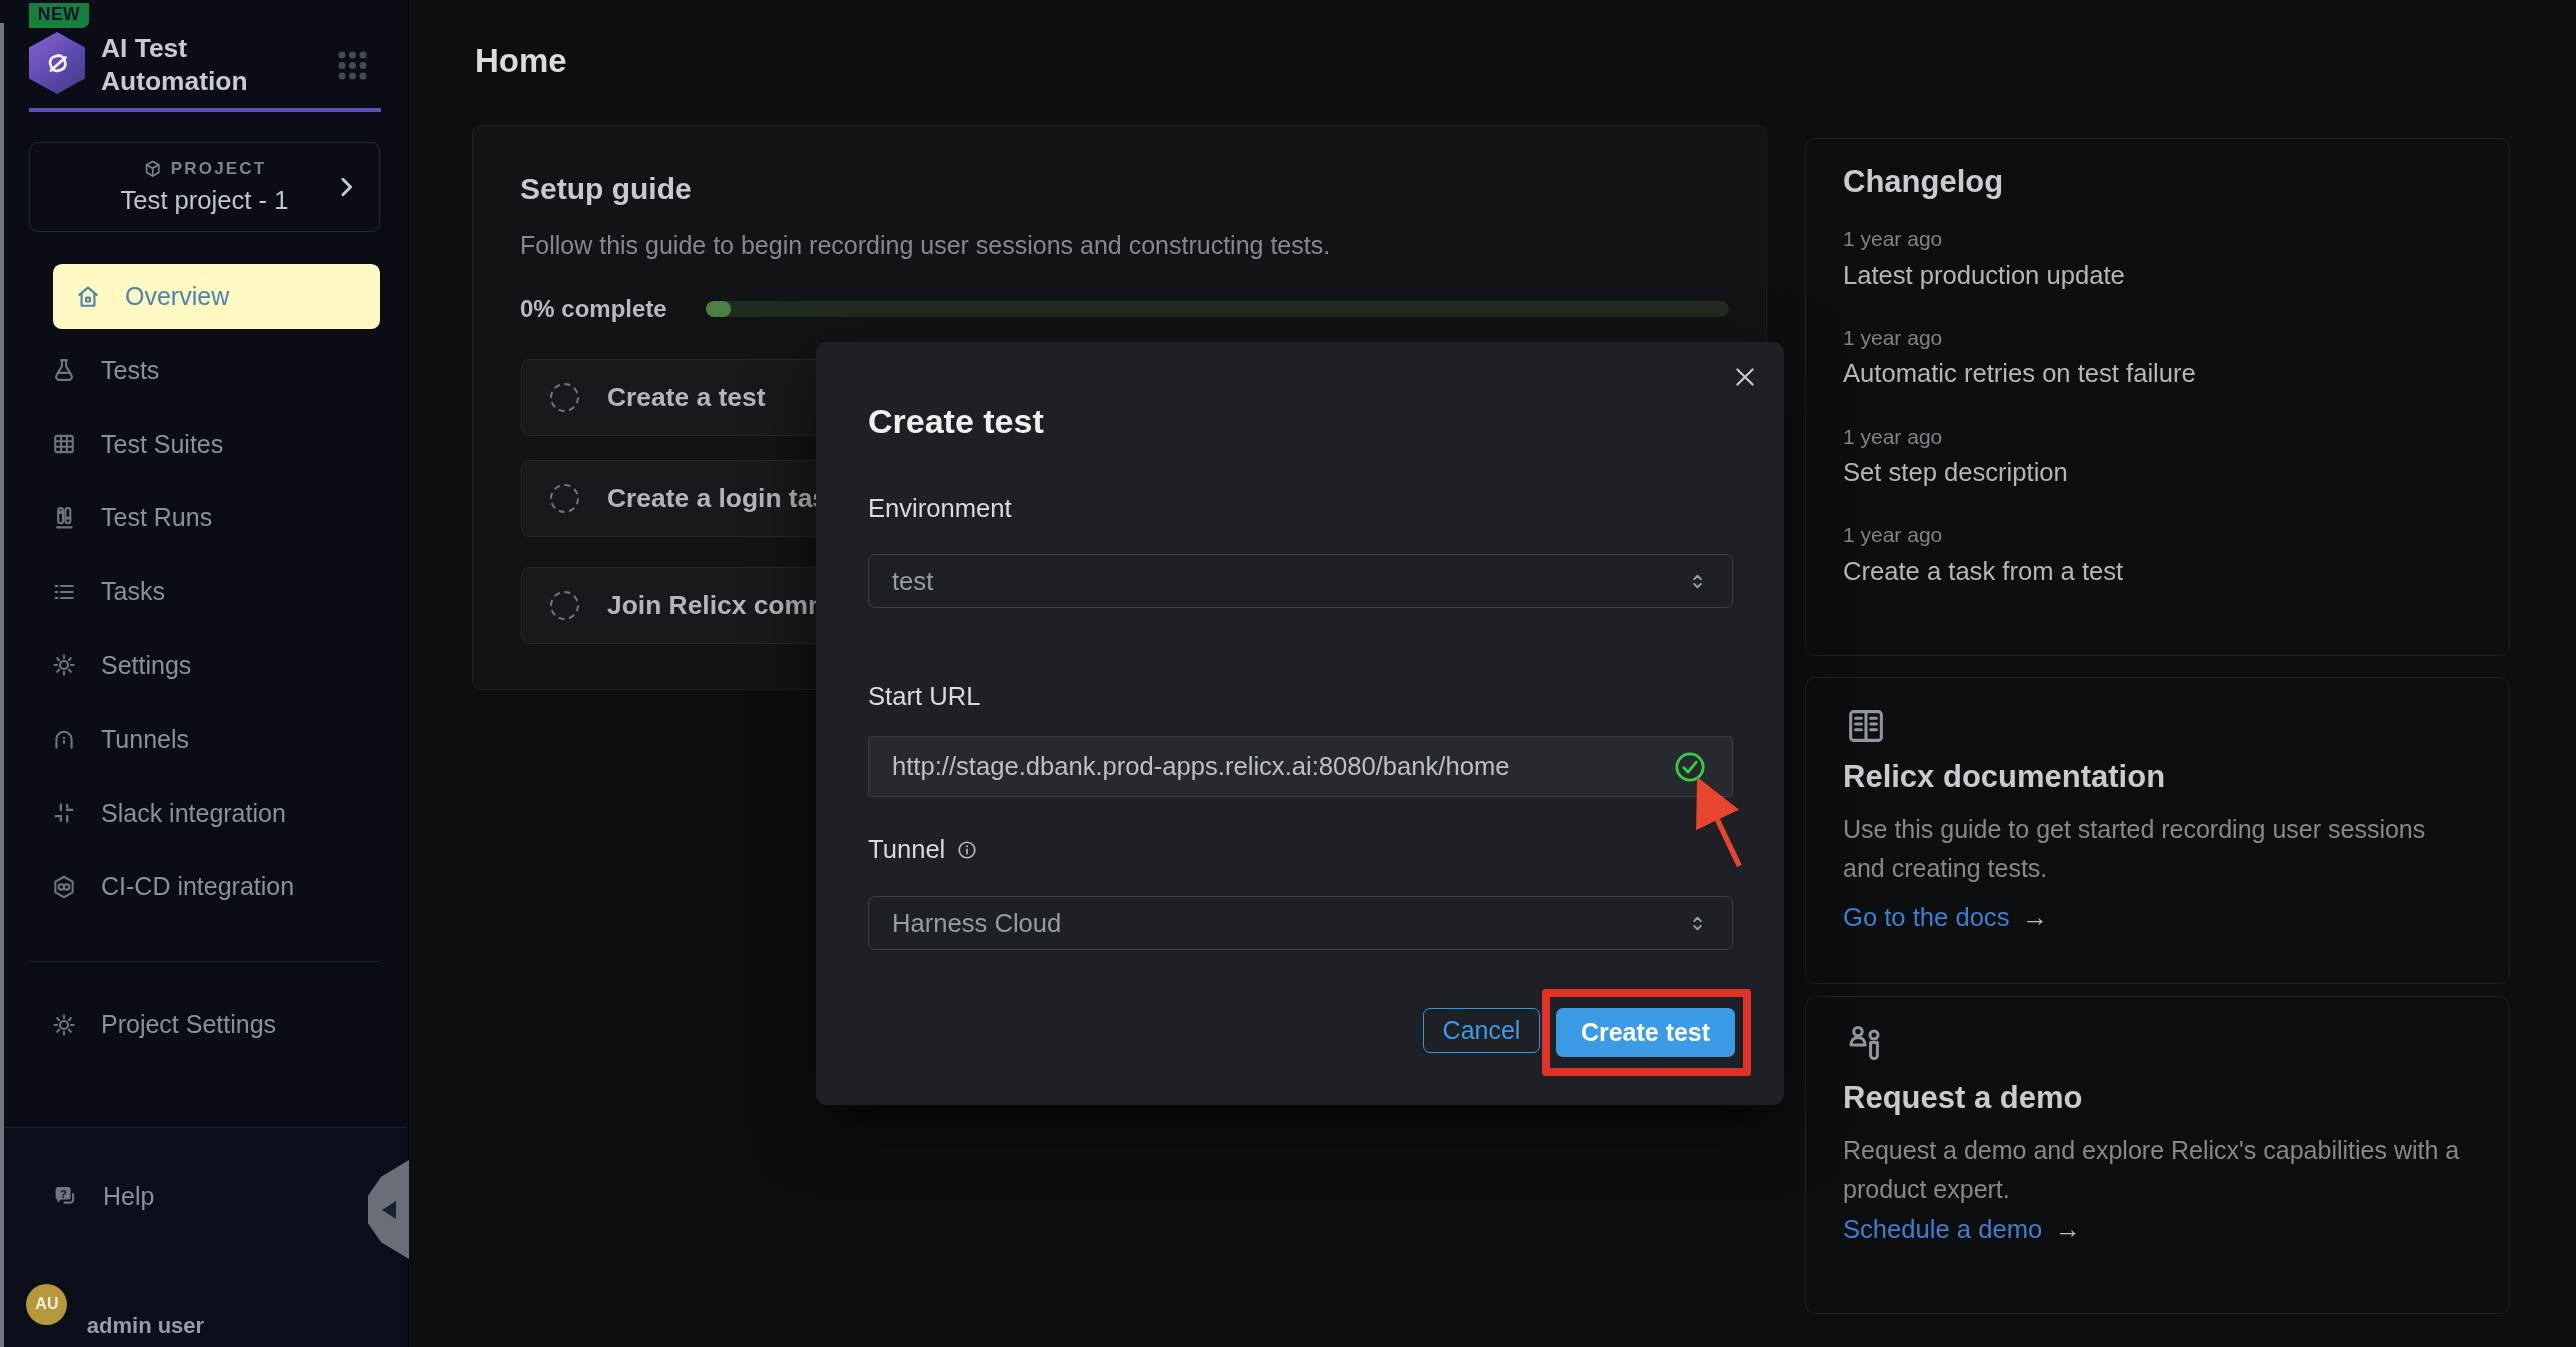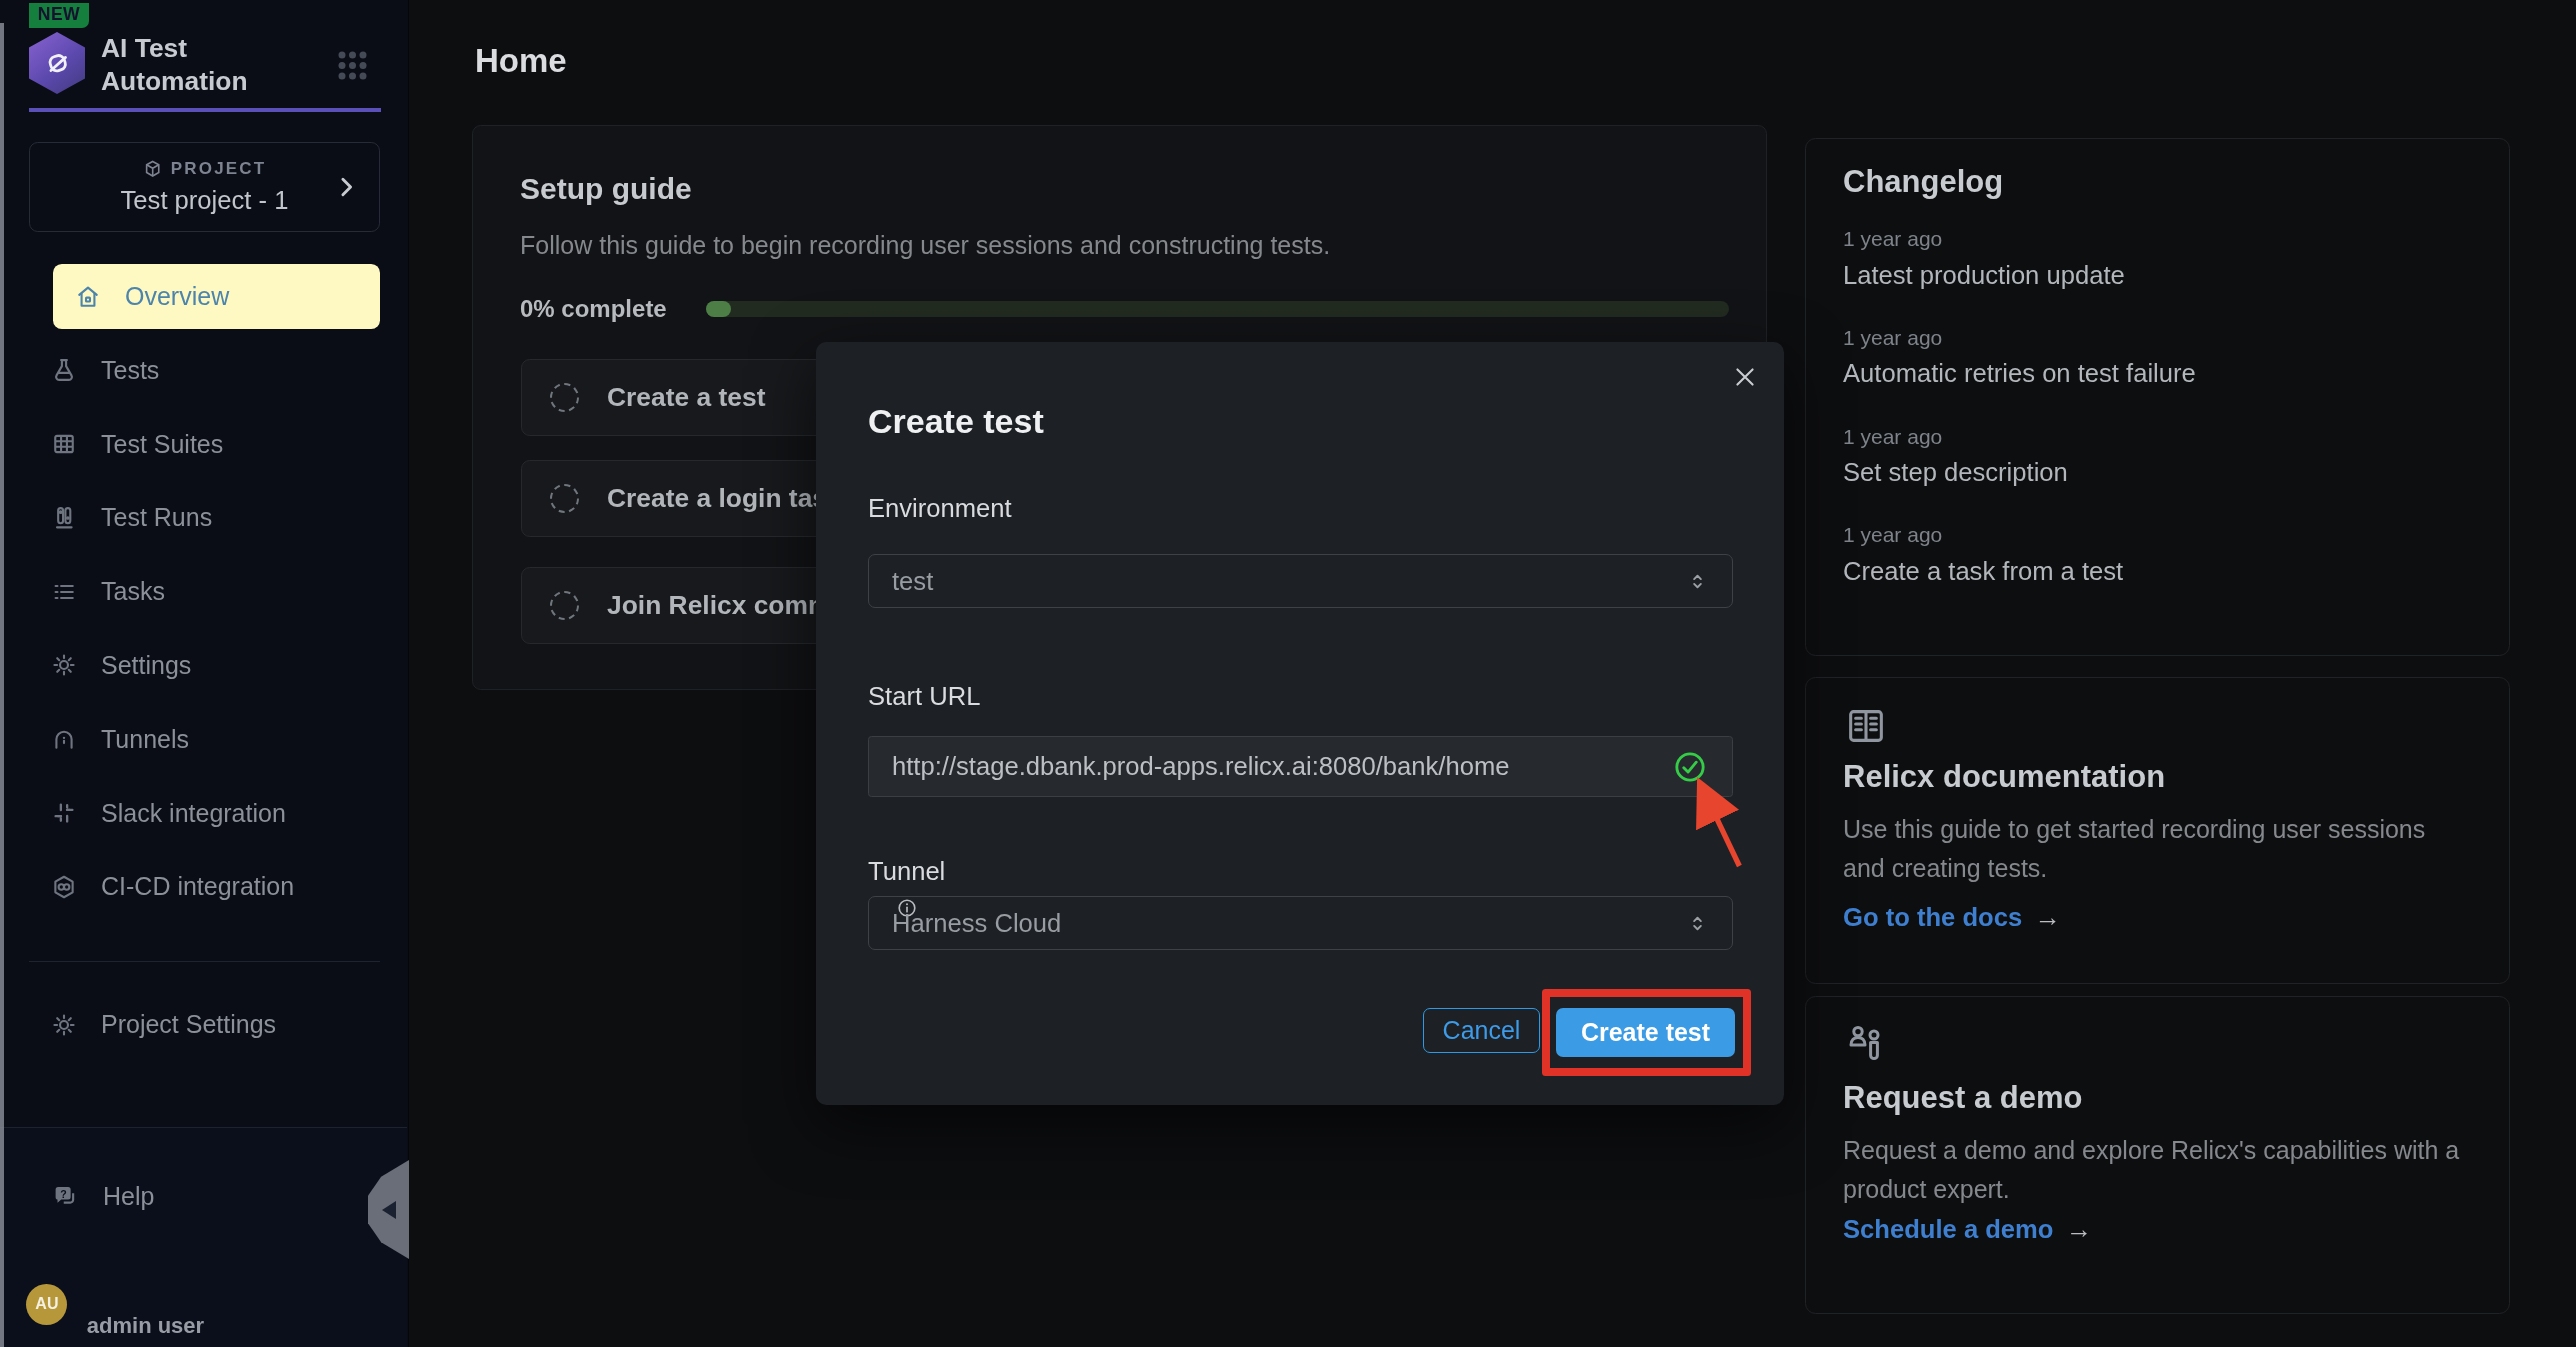--- a/index.html
+++ b/index.html
@@ -92,21 +92,21 @@
   .rcard { left:1805px; width:705px; border:0.9px solid #1f2226; border-radius:10.6px; }
   .changelog-card { top:138px; height:518px; }
   .rcard-title { left:37px; font-size:31px; font-weight:600; color:#c8cbcf; }
   .cl-time { left:37px; font-size:21px; color:#7e838a; }
   .cl-text { left:37px; font-size:25.6px; color:#b3b7bc; }
   .docs-card { top:677px; height:307px; }
   .demo-card { top:996px; height:318px; }
   .rcard-icon { left:37px; color:#9096a0; }
   .rcard-desc { left:37px; width:622px; font-size:25px; line-height:39px; color:#85888d; }
   .rcard-link { left:37px; display:flex; align-items:center; gap:12.3px; cursor:pointer; }
-  .rcard-link .link-text { color:#3f7fd0; font-size:25.6px; font-weight:700; }
+  .rcard-link .link-text { color:#3f7fd0; font-size:25.6px; font-weight:400; }
   .rcard-link .link-arrow { color:#b9bdc2; font-size:26.4px; }
 </style>
 </head>
 <body>
 
 <div class="screen">
 
   <div class="abs sidebar">
 
     <div class="abs new-badge">NEW</div>
@@ -378,21 +378,21 @@
     <div class="abs url-input">
       <span>http://stage.dbank.prod-apps.relicx.ai:8080/bank/home</span>
       <span class="url-check">
         <svg width="34" height="34" viewBox="0 0 24 24" fill="none" stroke="currentColor" stroke-width="2" stroke-linecap="round" stroke-linejoin="round">
           <circle cx="12" cy="12" r="9.3"></circle>
             <path d="M7.6 12.6l3 3 5.8-7"></path>
         </svg>
       </span>
     </div>
 
-    <div class="abs field-label" style="top:515px;flex-direction:column;">
+    <div class="abs field-label" style="top:493px;">
       <span>Tunnel</span>
       <span style="color:#b9bcc0;">
         <svg width="22" height="22" viewBox="0 0 24 24" fill="none" stroke="currentColor" stroke-width="1.8" stroke-linecap="round">
           <circle cx="12" cy="12" r="8.5"></circle>
             <path d="M12 11.2v5"></path>
             <circle cx="12" cy="7.8" r="1.1" fill="currentColor" stroke="none"></circle>
         </svg>
       </span>
     </div>
     <div class="abs select" style="top:554px;">

